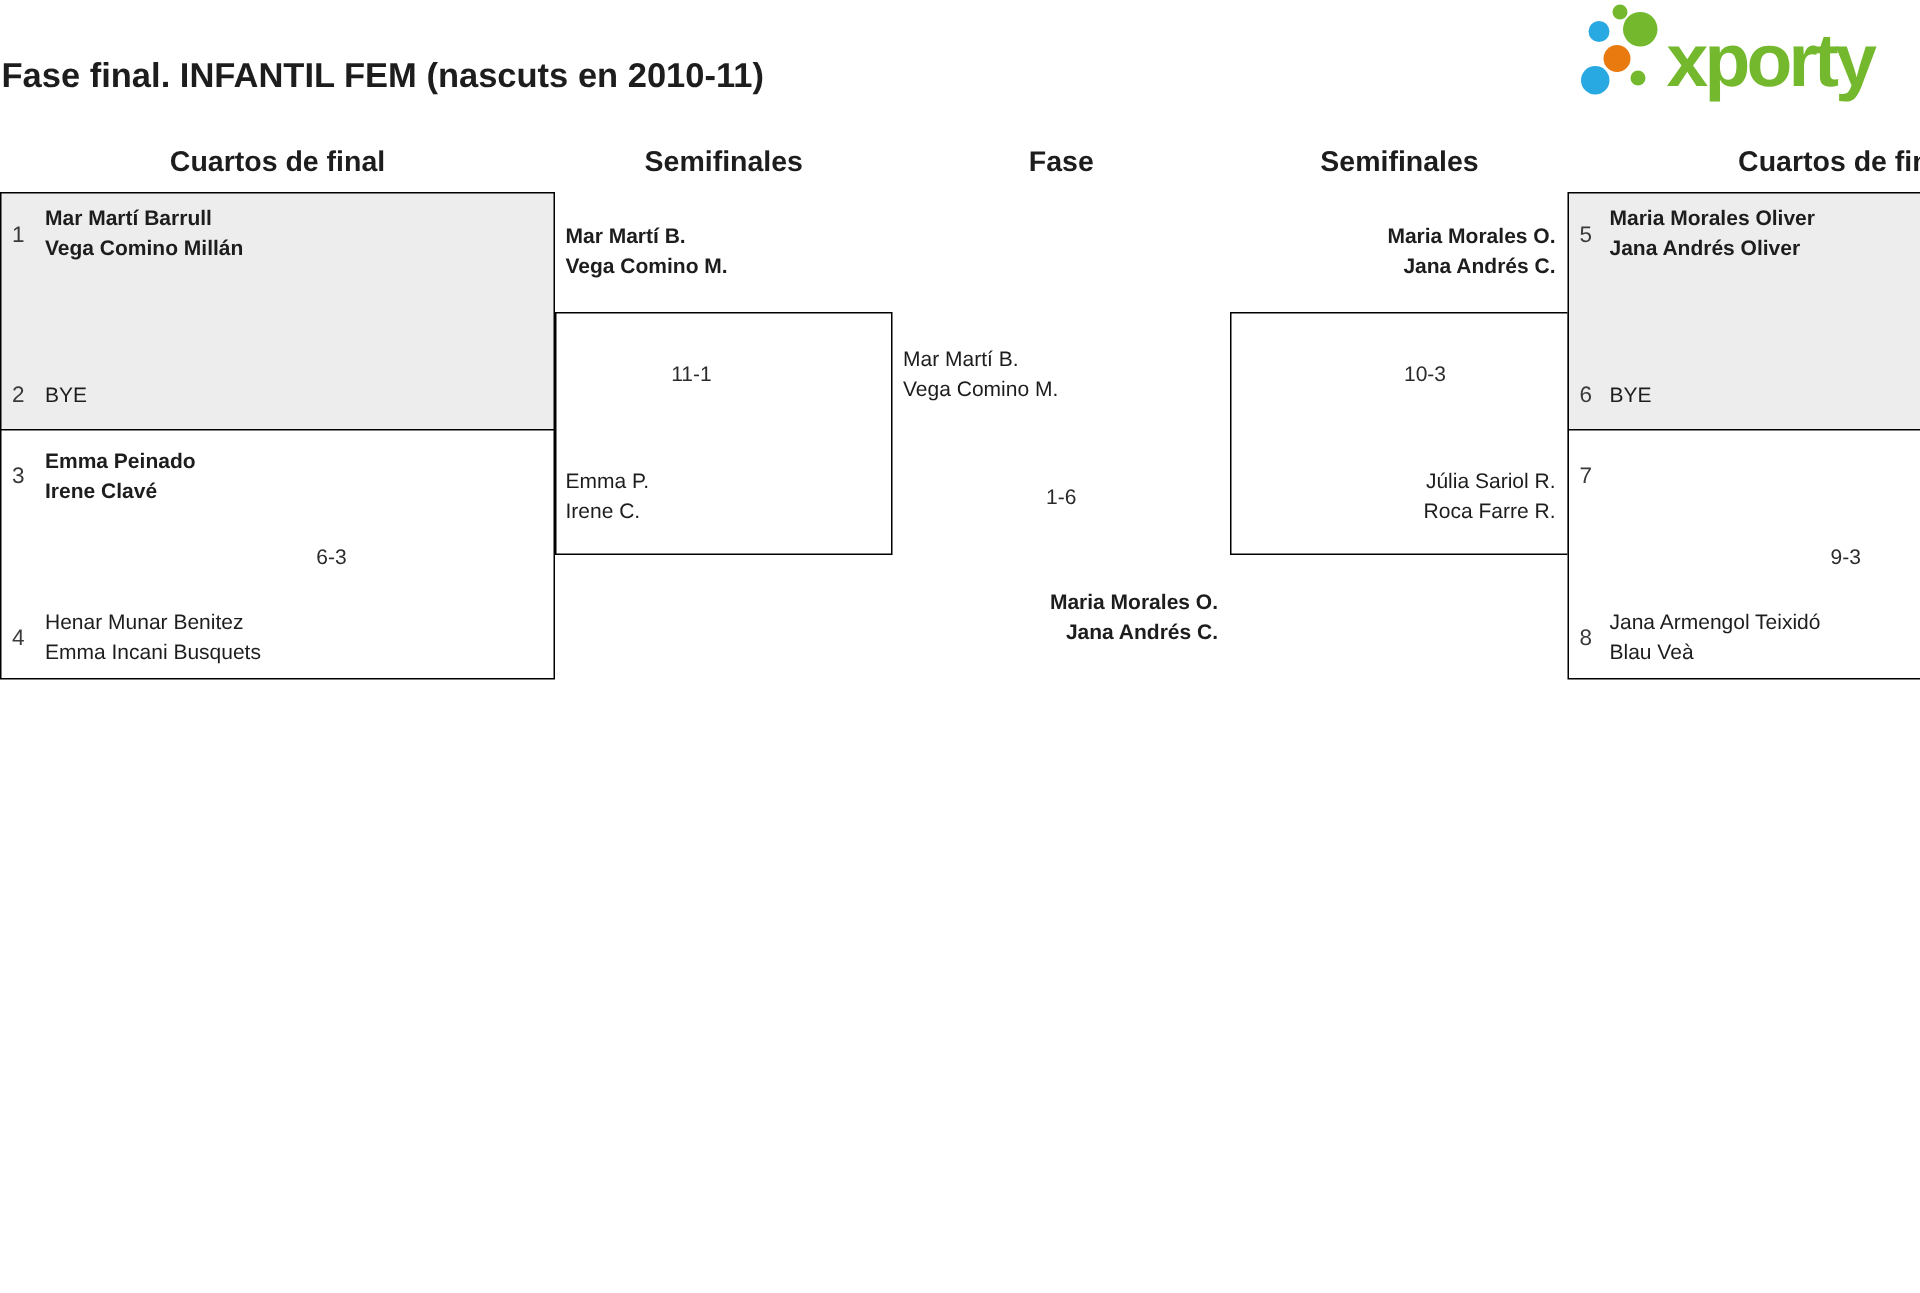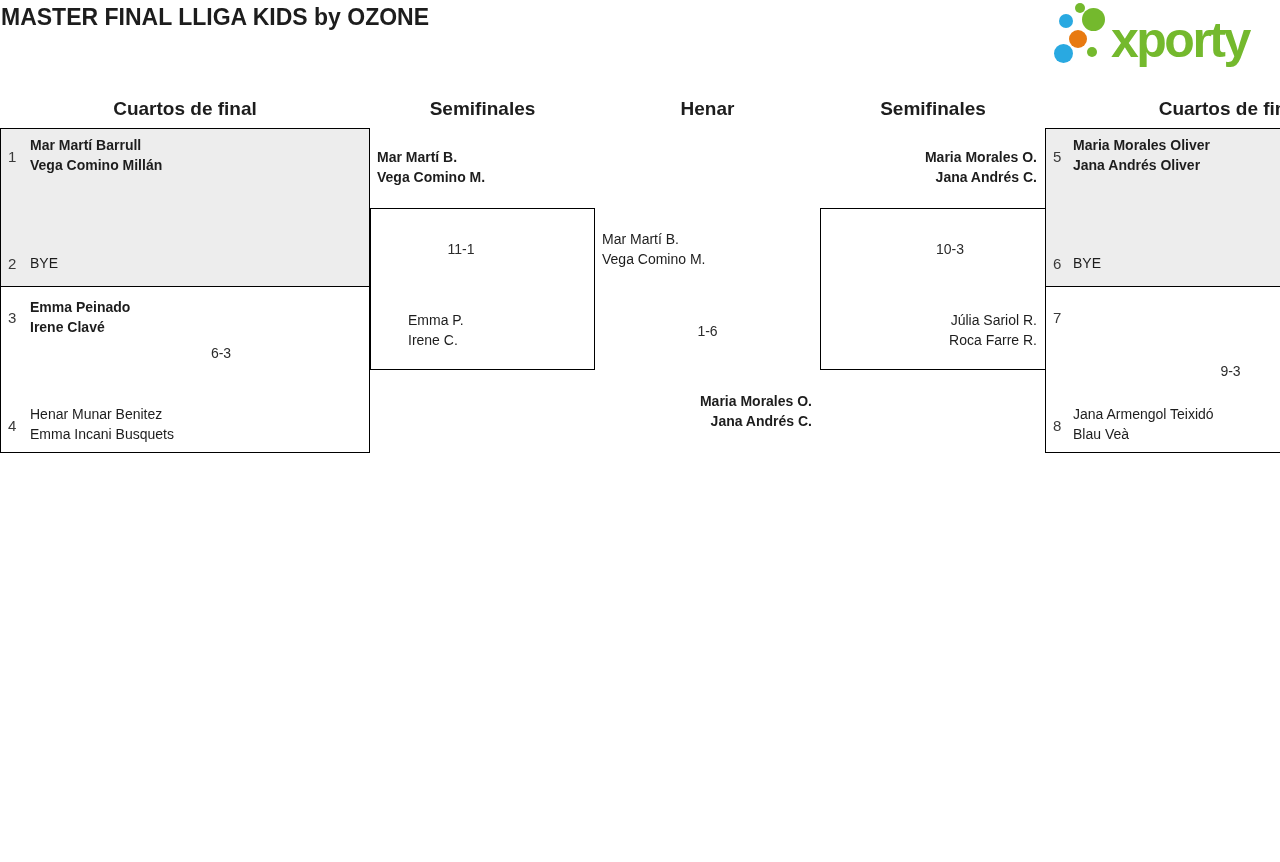--- a/index.html
+++ b/index.html
@@ -87,35 +87,35 @@
     letter-spacing: -2.5px;
     color: var(--color-green, #74b92d);
     white-space: nowrap;
   }
 </style>
 </head>
 <body>
 
 <div class="page">
 
-  <div class="title-line l1">MASTER FINAL LLIGA KIDS by OZONE</div>
+  <div class="title-line l2">Fase final. INFANTIL FEM (nascuts en 2010-11)</div>
 
   <div class="logo">
     <span class="dot green d1"></span>
     <span class="dot blue d2"></span>
     <span class="dot green d3"></span>
     <span class="dot orange d4"></span>
     <span class="dot green d5"></span>
     <span class="dot blue d6"></span>
     <span class="wordmark">xporty</span>
   </div>
 
   <div class="round-header" style="left:0; width:370px;">Cuartos de final</div>
   <div class="round-header" style="left:370px; width:225px;">Semifinales</div>
-  <div class="round-header" style="left:595px; width:225px;">Henar</div>
+  <div class="round-header" style="left:595px; width:225px;">Fase</div>
   <div class="round-header" style="left:820px; width:226px;">Semifinales</div>
   <div class="round-header" style="left:1045px; width:371px;">Cuartos de final</div>
 
   <div class="box gray" style="left:0; top:128px; width:370px; height:159px;"></div>
   <div class="box" style="left:0; top:286px; width:370px; height:167px;"></div>
   <div class="box" style="left:370px; top:208px; width:225px; height:162px;"></div>
   <div class="box" style="left:820px; top:208px; width:226px; height:162px;"></div>
   <div class="box gray" style="left:1045px; top:128px; width:371px; height:159px;"></div>
   <div class="box" style="left:1045px; top:286px; width:371px; height:167px;"></div>
 
@@ -125,33 +125,33 @@
     <div>Vega Comino Millán</div>
   </div>
   <div class="seed" style="left:8px; top:254px;">2</div>
   <div class="team" style="left:30px; top:254px;">BYE</div>
 
   <div class="seed" style="left:8px; top:308px;">3</div>
   <div class="team bold" style="left:30px; top:298px;">
     <div>Emma Peinado</div>
     <div>Irene Clavé</div>
   </div>
-  <div class="score" style="left:0; width:442px; top:344px;">6-3</div>
+  <div class="score" style="left:0; width:442px; top:362px;">6-3</div>
   <div class="seed" style="left:8px; top:416px;">4</div>
   <div class="team" style="left:30px; top:405px;">
     <div>Henar Munar Benitez</div>
     <div>Emma Incani Busquets</div>
   </div>
 
   <div class="team bold" style="left:377px; top:148px;">
     <div>Mar Martí B.</div>
     <div>Vega Comino M.</div>
   </div>
   <div class="score" style="left:370px; width:182px; top:240px;">11-1</div>
-  <div class="team" style="left:377px; top:311px;margin-left:31px;">
+  <div class="team" style="left:377px; top:311px;">
     <div>Emma P.</div>
     <div>Irene C.</div>
   </div>
 
   <div class="team" style="left:602px; top:230px;">
     <div>Mar Martí B.</div>
     <div>Vega Comino M.</div>
   </div>
   <div class="score" style="left:595px; width:225px; top:322px;">1-6</div>
   <div class="team bold right" style="left:595px; width:217px; top:392px;">

